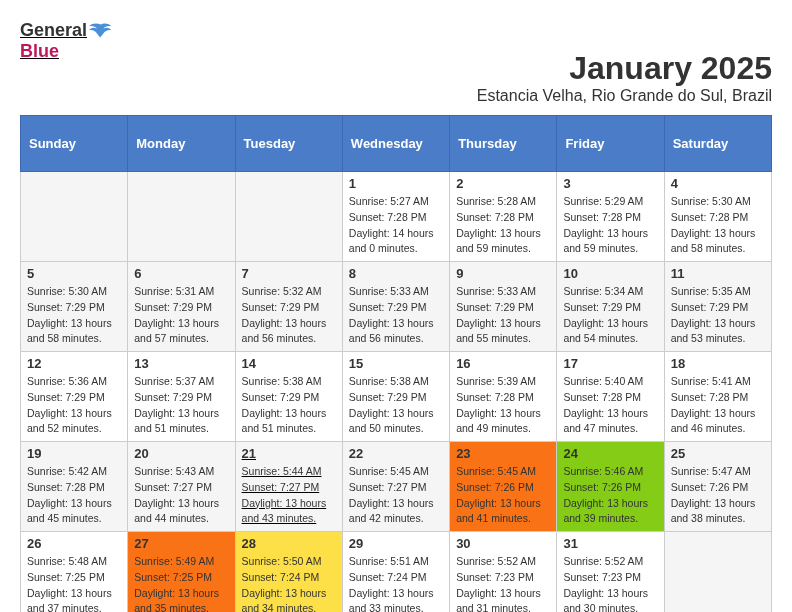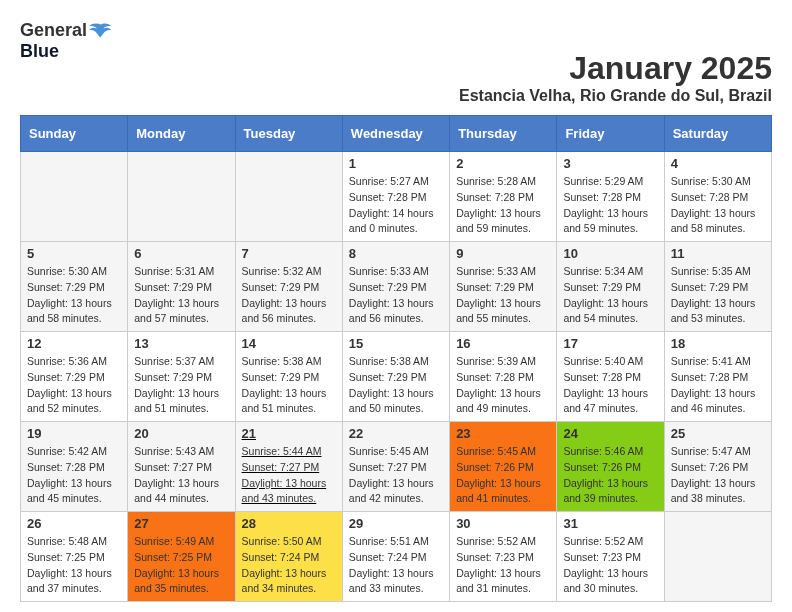--- a/index.html
+++ b/index.html
@@ -13,60 +13,61 @@
     .header {
       display: flex;
       align-items: flex-start;
       justify-content: space-between;
       margin-bottom: 10px;
     }
     .logo {
       display: flex;
       align-items: center;
       gap: 4px;
+      text-decoration: underline;
     }
     .logo-text-general {
       font-size: 18px;
       font-weight: bold;
       color: #333;
     }
     .logo-text-blue {
       font-size: 18px;
       font-weight: bold;
-      color: #0f172a;
+      color: #be185d;
     }
     .logo-icon {
       width: 24px;
       height: 20px;
       margin-left: 2px;
     }
     .title-block {
       text-align: right;
     }
     .main-title {
       font-size: 32px;
       font-weight: bold;
       color: #333;
       margin-top: 30px;
     }
     .subtitle {
       font-size: 16px;
-      font-weight: bold;
+      font-weight: normal;
       color: #333;
     }
     .calendar {
       width: 100%;
       border-collapse: collapse;
       font-size: 11px;
     }
     .calendar th {
       background-color: #4a7cc7;
       color: #fff;
       text-align: left;
-      padding: 10px 8px;
+      padding: 20px 8px;
       font-size: 13px;
       font-weight: bold;
       border: 1px solid #3a6ab5;
     }
     .calendar td {
       border: 1px solid #ccc;
       vertical-align: top;
       padding: 4px 6px;
       width: 107px;
       min-height: 80px;

